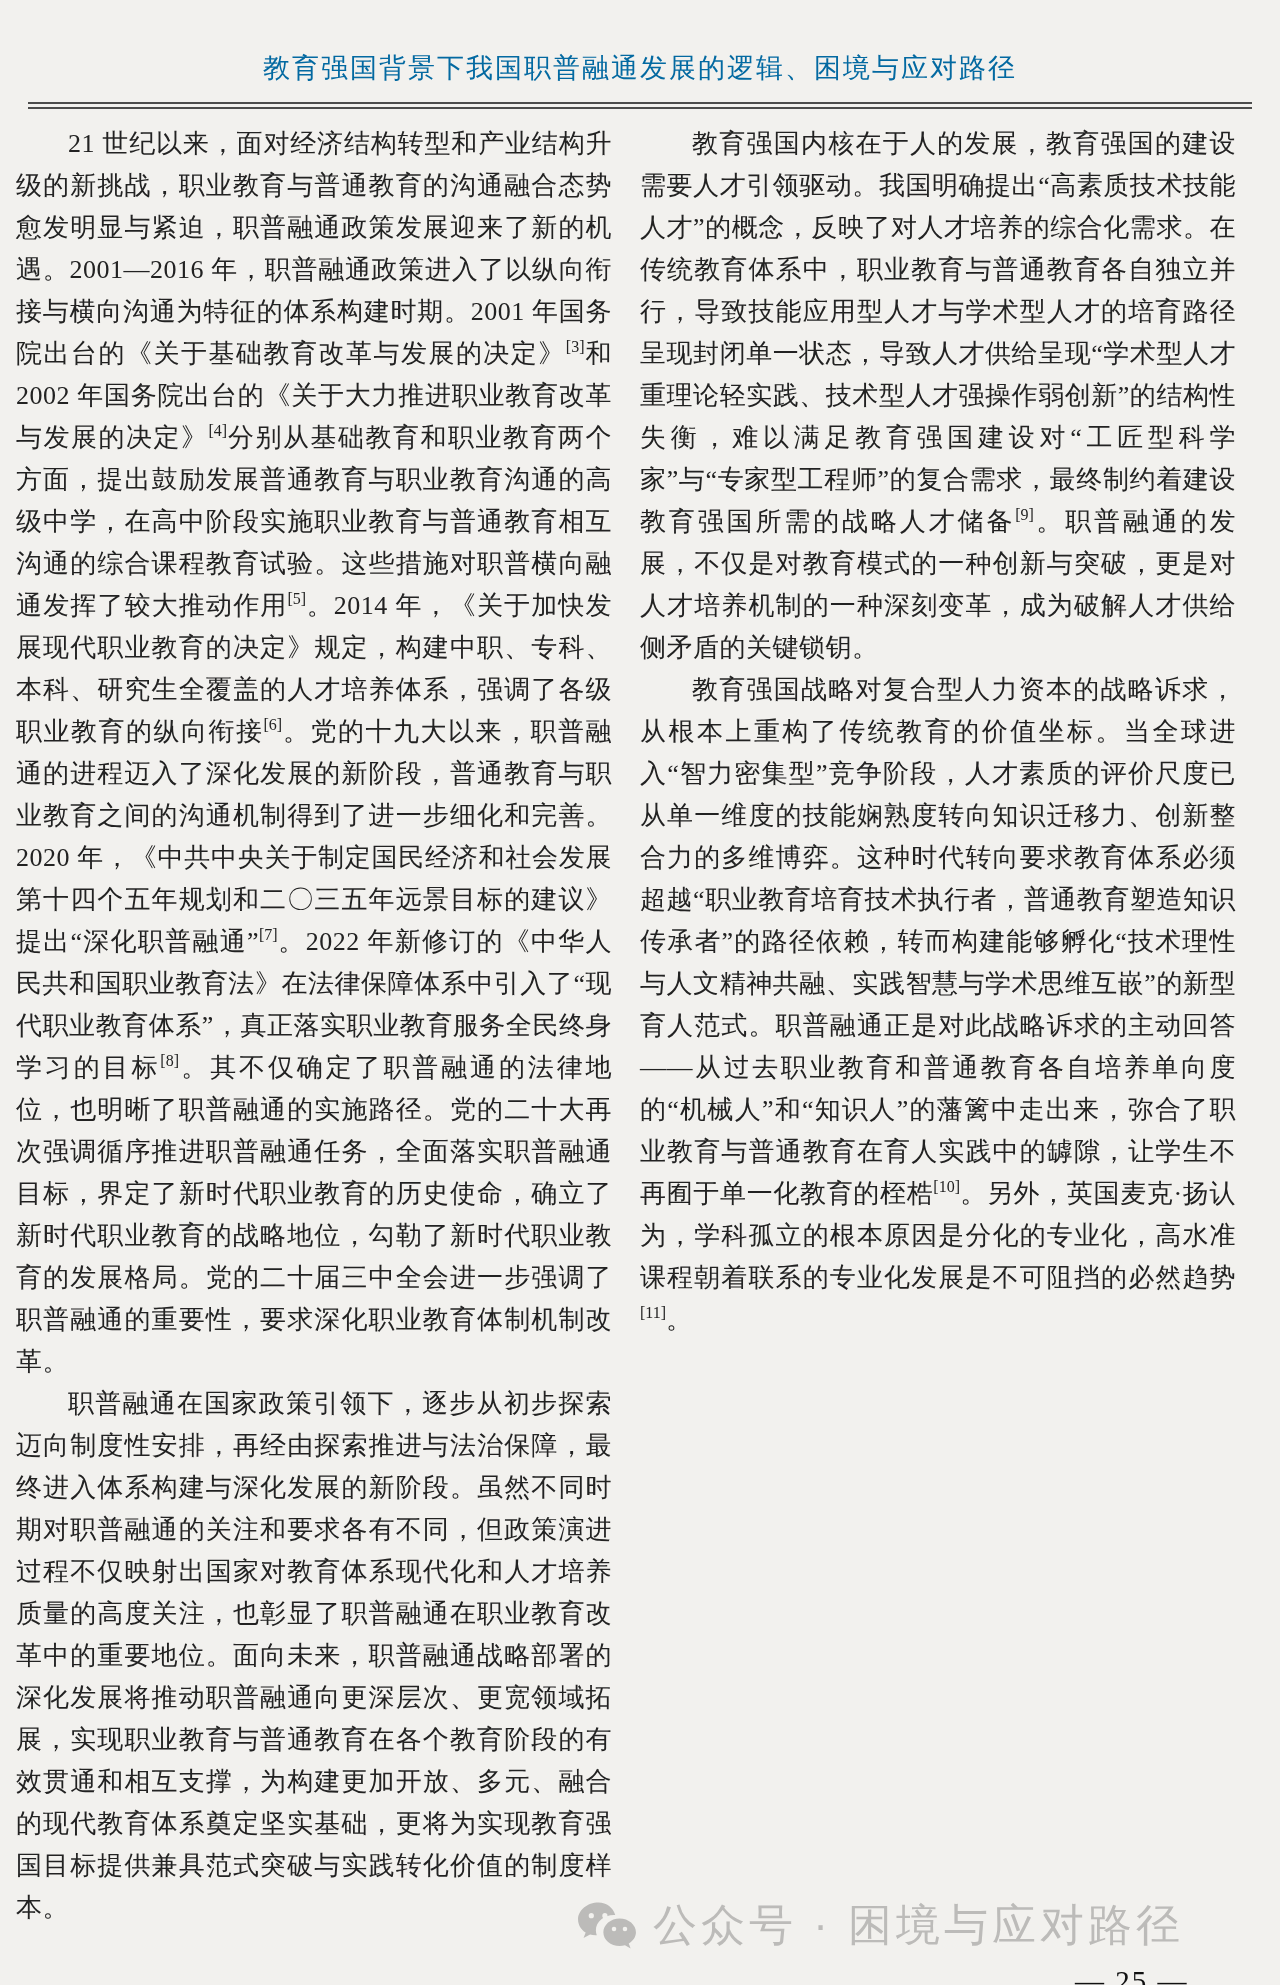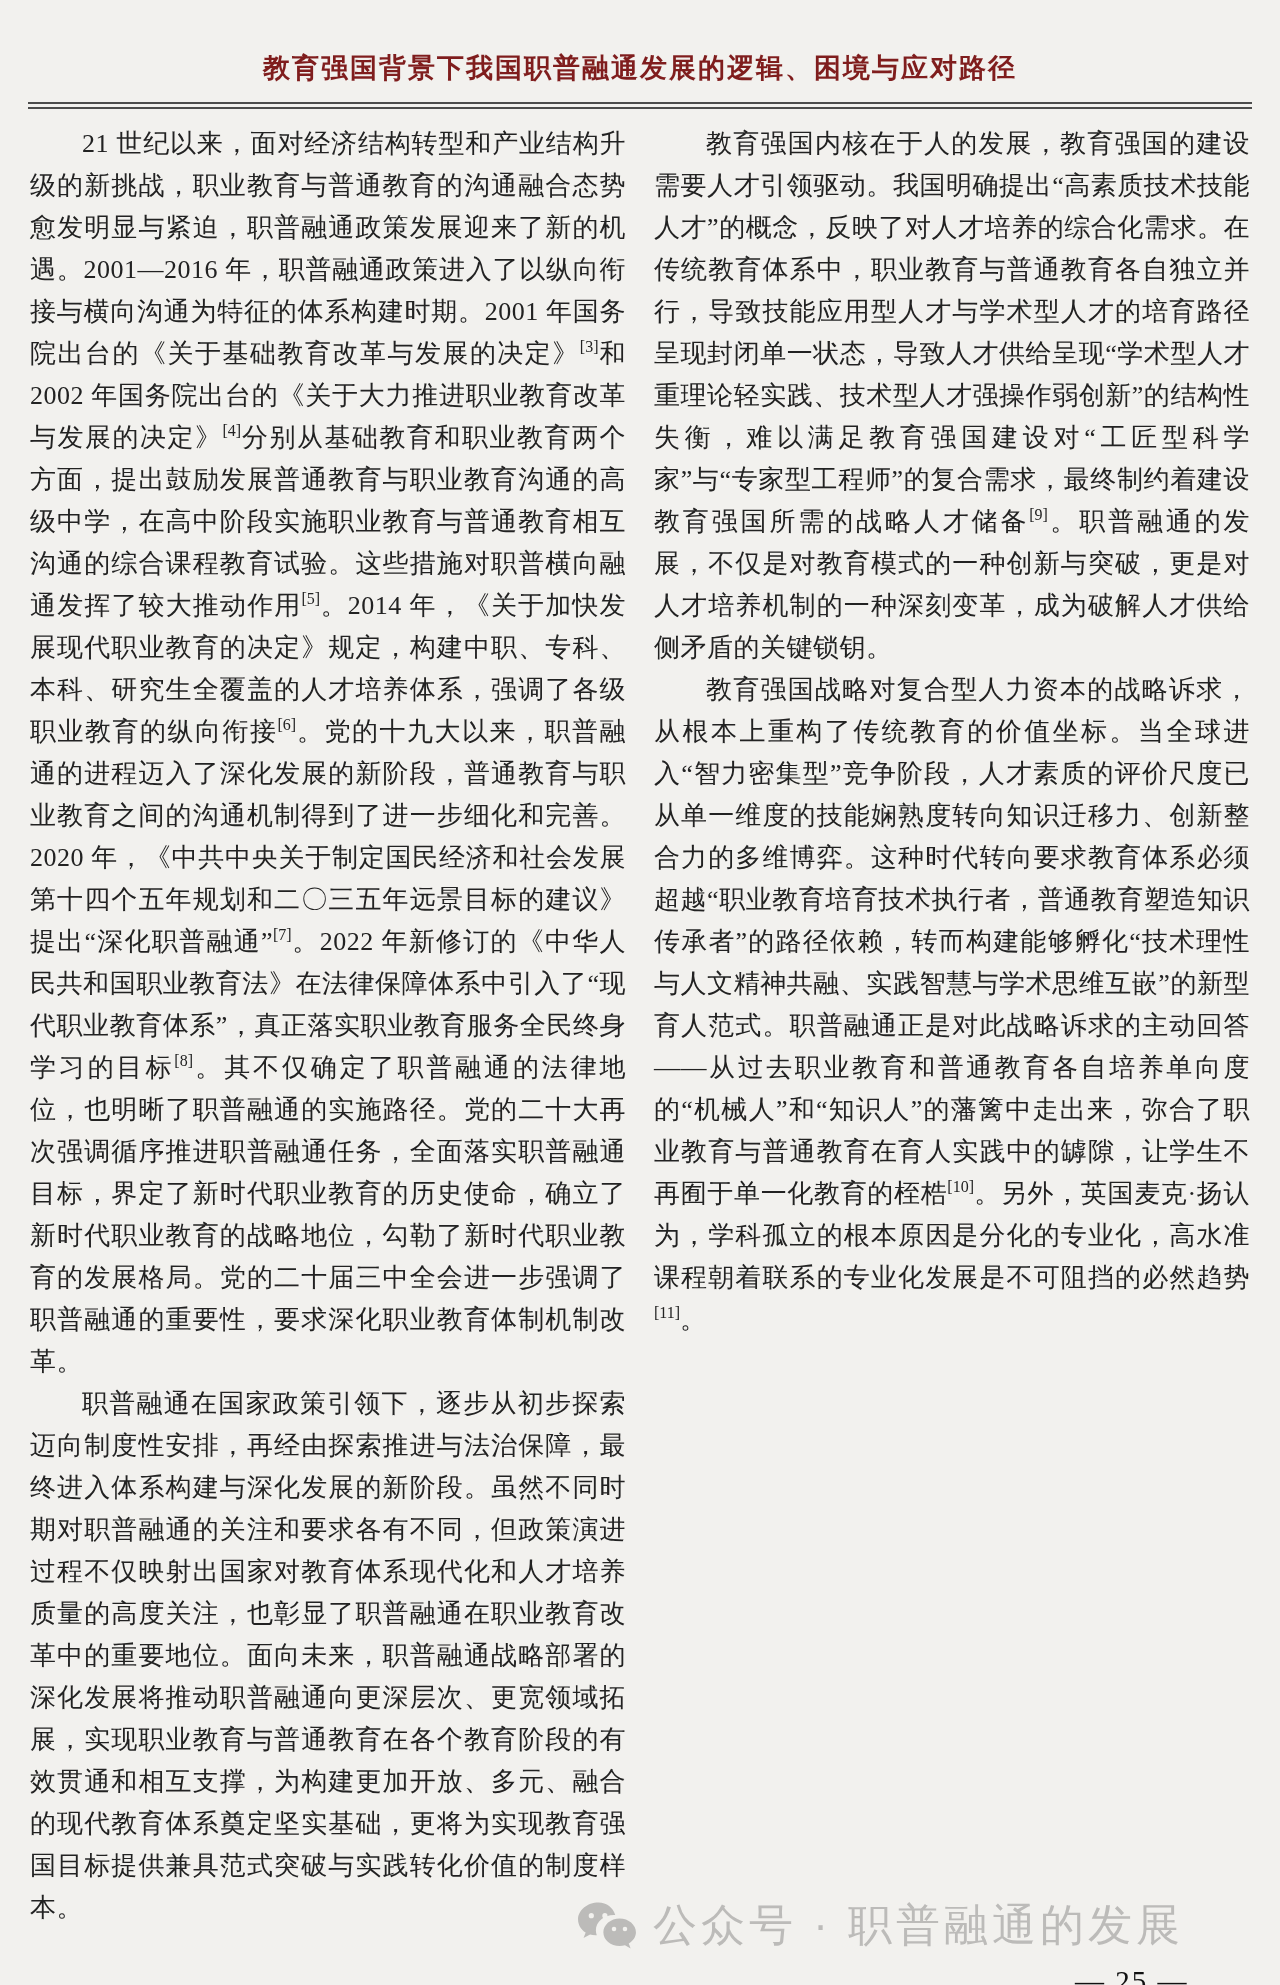--- a/index.html
+++ b/index.html
@@ -15,34 +15,34 @@
     position: relative;
     overflow: hidden;
   }
   .page-header {
     padding-top: 50px;
     text-align: center;
   }
   .article-title {
     font-size: 27px;
     letter-spacing: 2px;
-    color: #7f1d1d;
-    font-weight: bold;
+    color: #0369a1;
+    font-weight: normal;
     margin: 0;
   }
   .double-rule {
     margin: 16px 28px 0 28px;
     height: 3px;
     border-top: 2px solid #4c4c4c;
     border-bottom: 2px solid #4c4c4c;
   }
   .columns {
     display: flex;
     gap: 28px;
-    padding: 14px 30px 0 30px;
+    padding: 14px 30px 0 16px;
     box-sizing: border-box;
   }
   .column {
     width: 596px;
     text-align: justify;
   }
   .para {
     margin: 0;
     font-size: 26px;
     line-height: 42px;
@@ -114,16 +114,16 @@
       <g fill="#b7b6b4">
         <path d="M15.5 2C8 2 2 7 2 13.2c0 3.5 1.9 6.6 5 8.6l-1.4 3.5 4.3-2.3c1.1.3 2.3.5 3.5.5h.9c-.4-1-.6-2.1-.6-3.2 0-5.6 5.3-10 11.8-10h.9C25.2 5.5 20.7 2 15.5 2z"></path>
         <circle cx="10.7" cy="10.7" r="1.7" fill="#f2f1ee"></circle>
         <circle cx="19.6" cy="10.7" r="1.7" fill="#f2f1ee"></circle>
         <path d="M40 21.6c0-5-4.8-9.1-10.7-9.1s-10.7 4.1-10.7 9.1 4.8 9.1 10.7 9.1c1.2 0 2.4-.2 3.5-.5l3.7 2-1.2-3.2c2.8-1.7 4.7-4.4 4.7-7.4z"></path>
         <circle cx="25.6" cy="19.5" r="1.5" fill="#f2f1ee"></circle>
         <circle cx="32.8" cy="19.5" r="1.5" fill="#f2f1ee"></circle>
       </g>
     </svg>
   </span>
-  <span class="watermark-text">公众号 · 职普融通的发展</span>
+  <span class="watermark-text">公众号 · 困境与应对路径</span>
 </div>
 
 <div class="page-number">— 25 —</div>
 
 </body></html>

